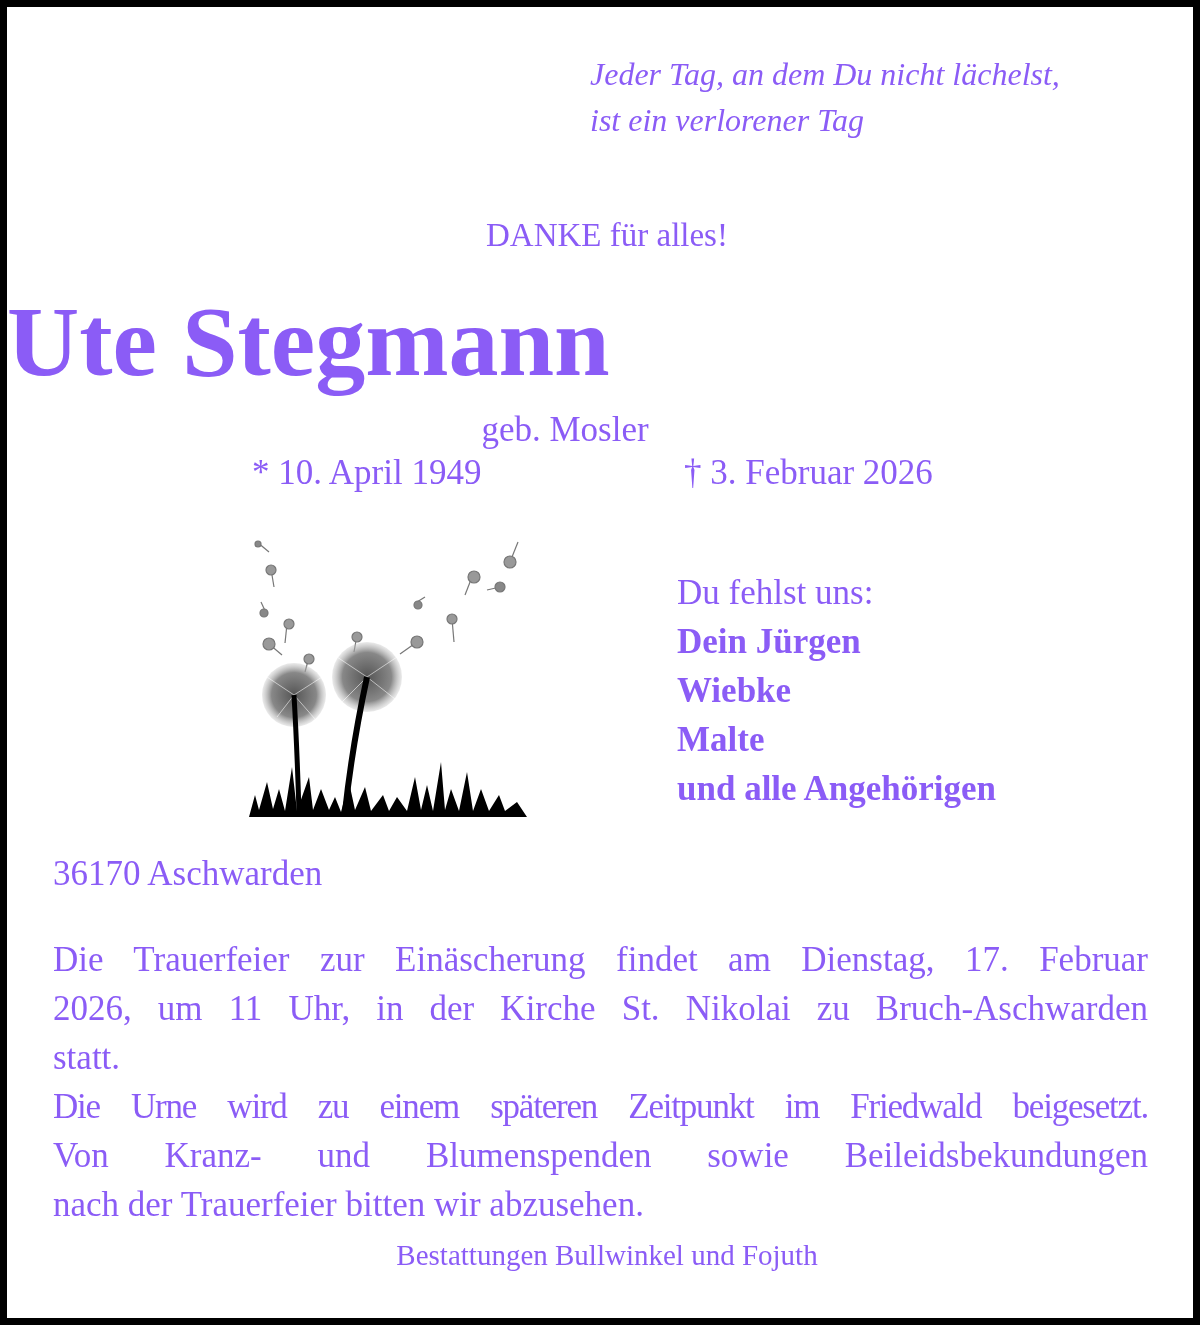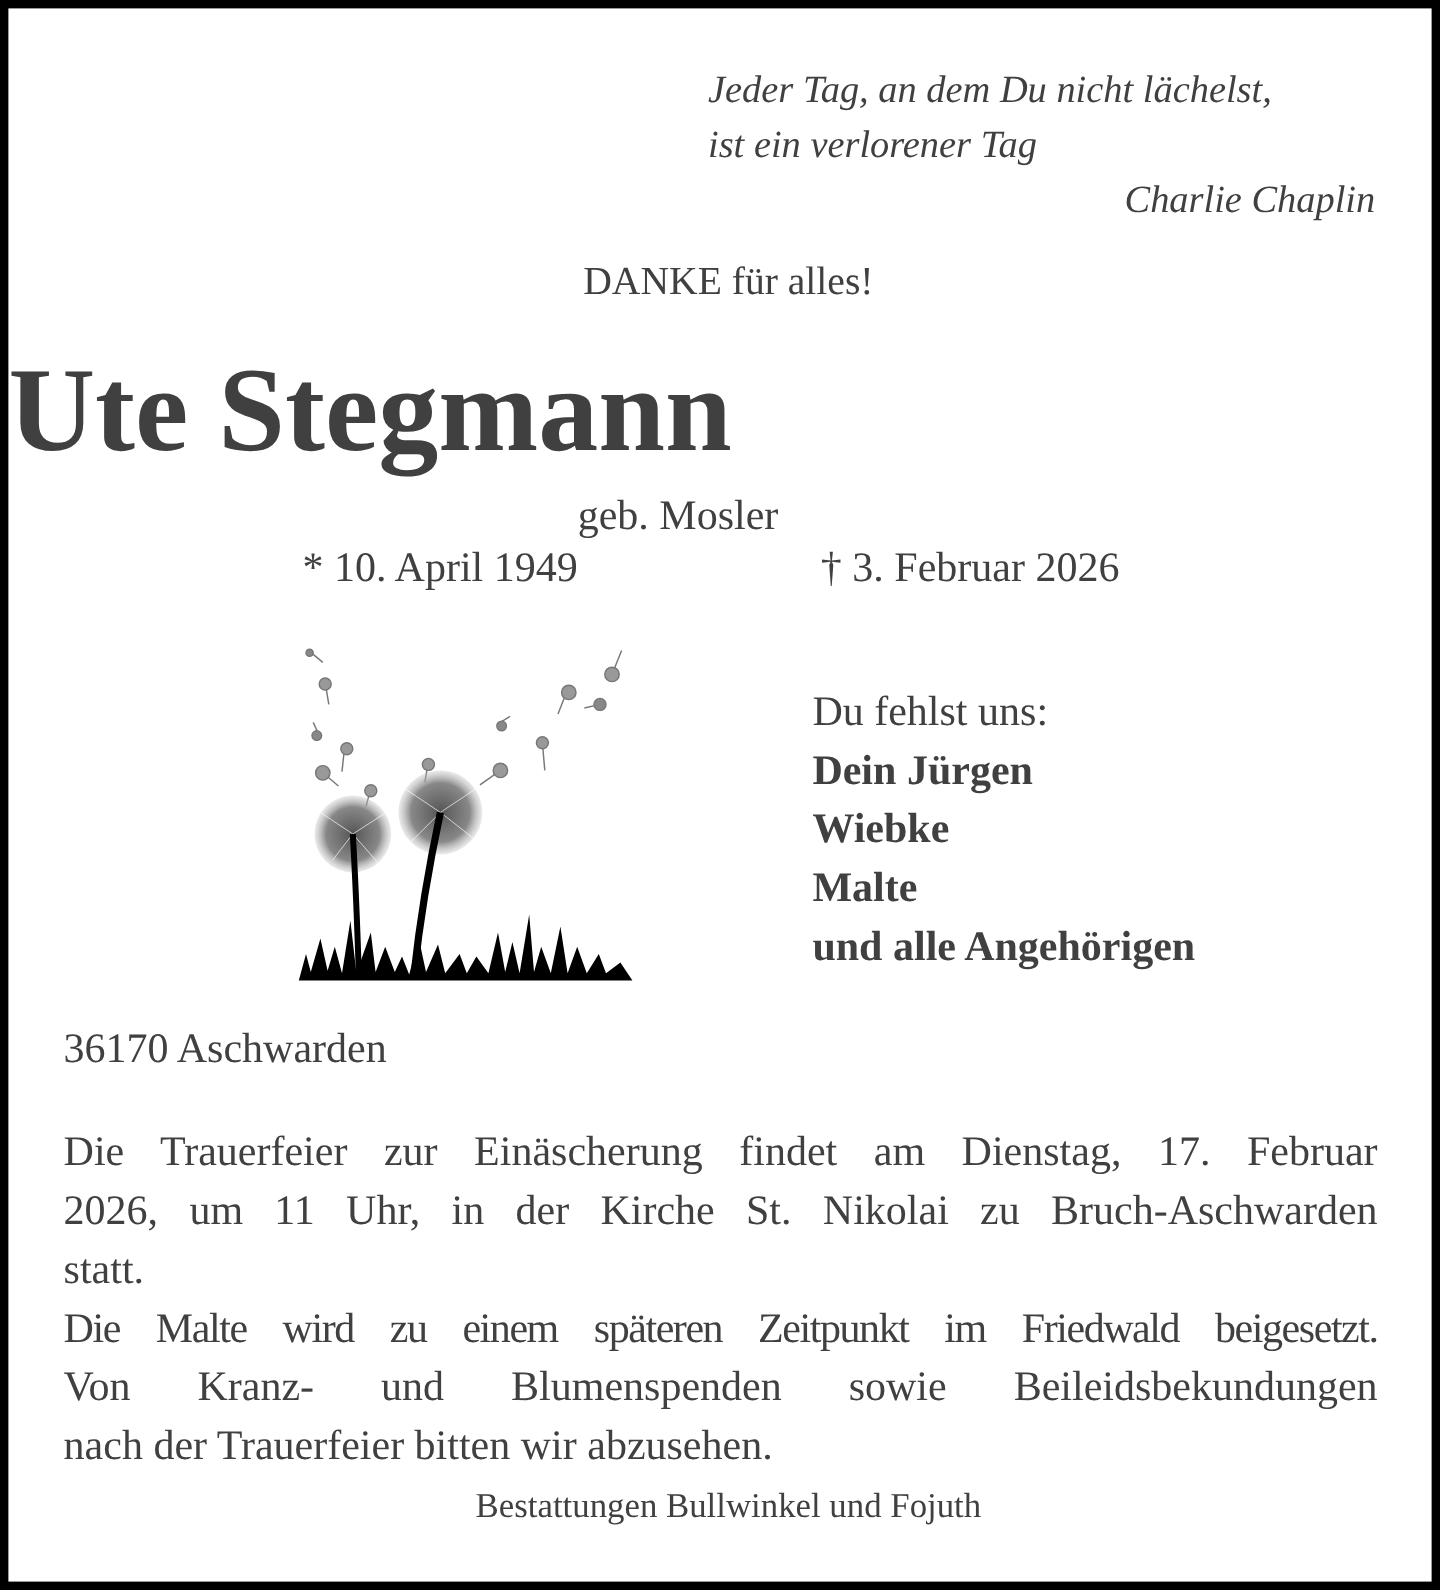--- a/index.html
+++ b/index.html
@@ -1,19 +1,19 @@
 <!DOCTYPE html>
 <html><head>
 <meta charset="utf-8">
 <style>
   html, body { margin: 0; padding: 0; background: #000; }
   body { width: 1200px; height: 1325px; position: relative; overflow: hidden; }
   .card {
     position: absolute; left: 7px; top: 7px; width: 1186px; height: 1311px;
-    background: #fff; color: #404040;
+    background: #fff; color: #8b5cf6;
     font-family: "Liberation Serif", "DejaVu Serif", serif;
   }
   .abs { position: absolute; white-space: nowrap; }
   .quote { left: 583px; top: 44px; font-style: italic; font-size: 32px; line-height: 46px; }
   .quote-author { left: 0; top: 92px; width: 556px; text-align: right; }
   .thanks { left: 0; width: 1200px; top: 210px; text-align: center; font-size: 33px; }
   .name { left: 0; width: 1186px; top: 280px; text-align: left; font-weight: bold; font-size: 100px; line-height: 110px; letter-spacing: 0px; }
   .maiden { left: 0; width: 1116px; top: 403px; text-align: center; font-size: 35px; }
   .born { left: 245px; top: 446px; font-size: 35px; }
   .died { left: 641px; top: 446px; font-size: 35px; margin-left: 36px; }
@@ -28,21 +28,20 @@
   .undertaker { left: 0; width: 1200px; top: 1232px; text-align: center; font-size: 29px; }
 </style>
 </head>
 <body>
 
 <div class="card">
 
   <div class="abs quote">
     <div>Jeder Tag, an dem Du nicht lächelst,</div>
     <div>ist ein verlorener Tag</div>
-    <div class="abs quote-author">Charlie Chaplin</div>
   </div>
 
   <div class="abs thanks">DANKE für alles!</div>
 
   <div class="abs name">Ute Stegmann</div>
   <div class="abs maiden">geb. Mosler</div>
   <div class="abs born">* 10. April 1949</div>
   <div class="abs died">† 3. Februar 2026</div>
 
   <div class="abs illus">
@@ -111,19 +110,19 @@
     <div class="b">Malte</div>
     <div class="b">und alle Angehörigen</div>
   </div>
 
   <div class="abs city">36170 Aschwarden</div>
 
   <div class="abs ceremony">
     <p class="just">Die Trauerfeier zur Einäscherung findet am Dienstag, 17. Februar</p>
     <p class="just">2026, um 11 Uhr, in der Kirche St. Nikolai zu Bruch-Aschwarden</p>
     <p>statt.</p>
-    <p class="just tight">Die Malte wird zu einem späteren Zeitpunkt im Friedwald beigesetzt.</p>
+    <p class="just tight">Die Urne wird zu einem späteren Zeitpunkt im Friedwald beigesetzt.</p>
     <p class="just">Von Kranz- und Blumenspenden sowie Beileidsbekundungen</p>
     <p>nach der Trauerfeier bitten wir abzusehen.</p>
   </div>
 
   <div class="abs undertaker">Bestattungen Bullwinkel und Fojuth</div>
 </div>
 
 </body></html>

